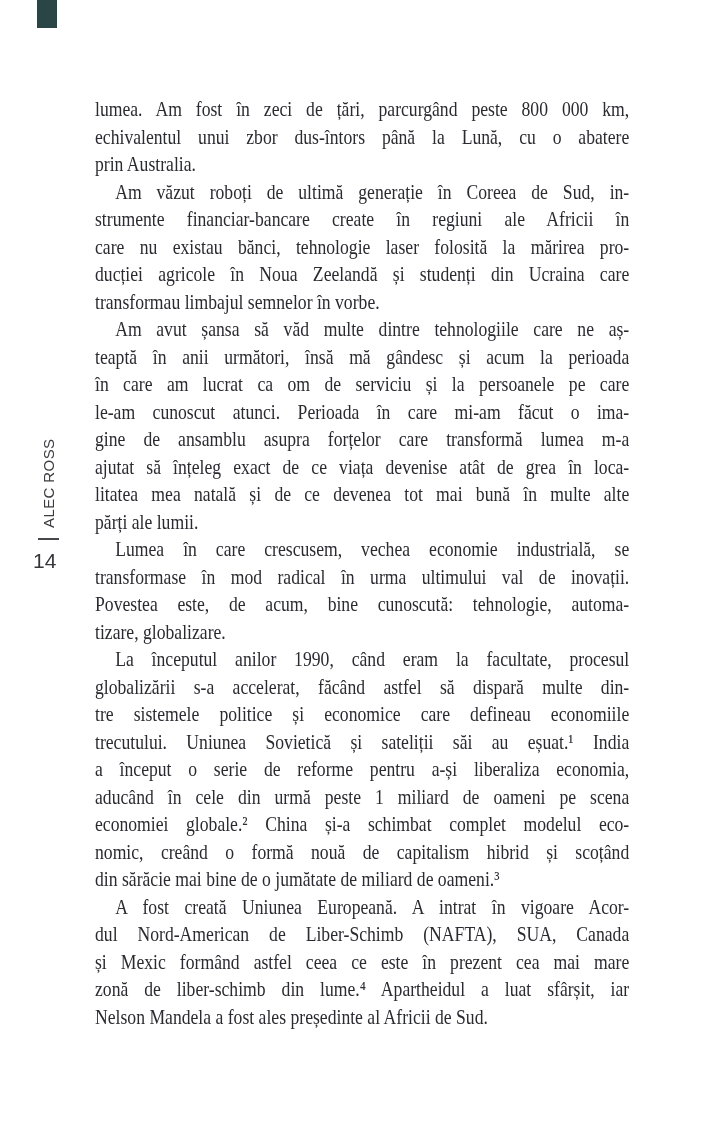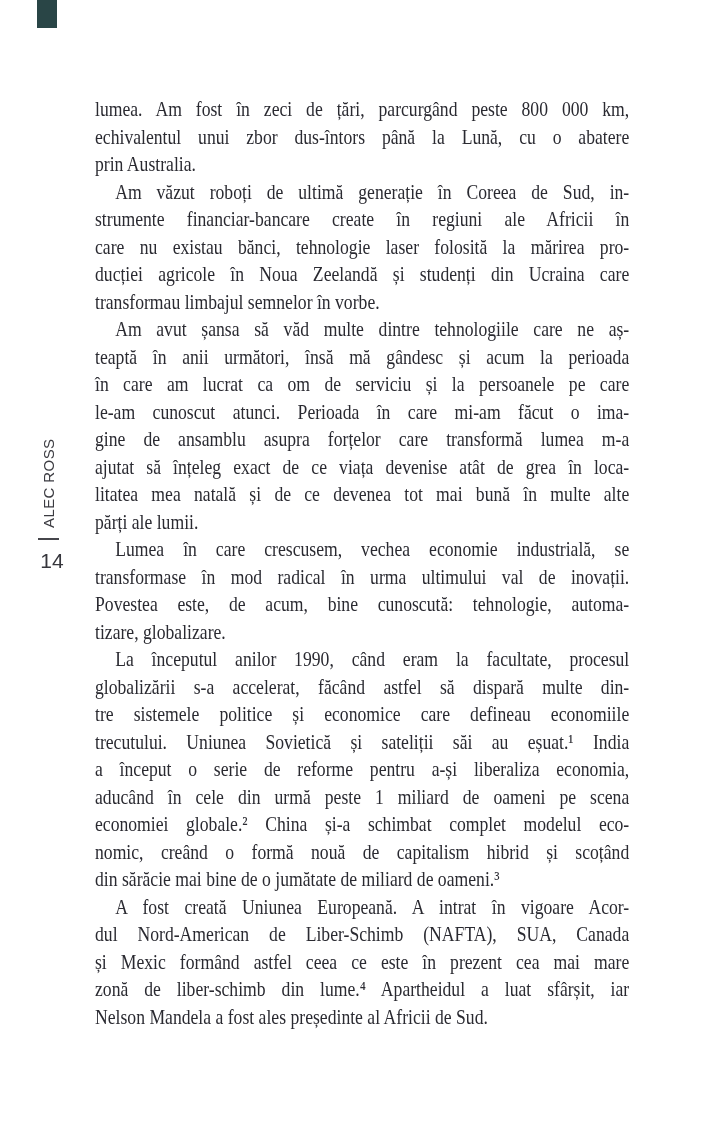--- a/index.html
+++ b/index.html
@@ -44,21 +44,20 @@
     top: 538px;
     width: 21px;
     height: 2px;
     background: #46464b;
   }
   .page-number {
     position: absolute;
     left: 33px;
     top: 549px;
     width: 38px;
-    text-align: center;
     font-family: "Liberation Sans", sans-serif;
     font-size: 21px;
     color: #36363c;
   }
   
   .text-block {
     position: absolute;
     left: 95px;
     top: 96px;
     width: 636px;

